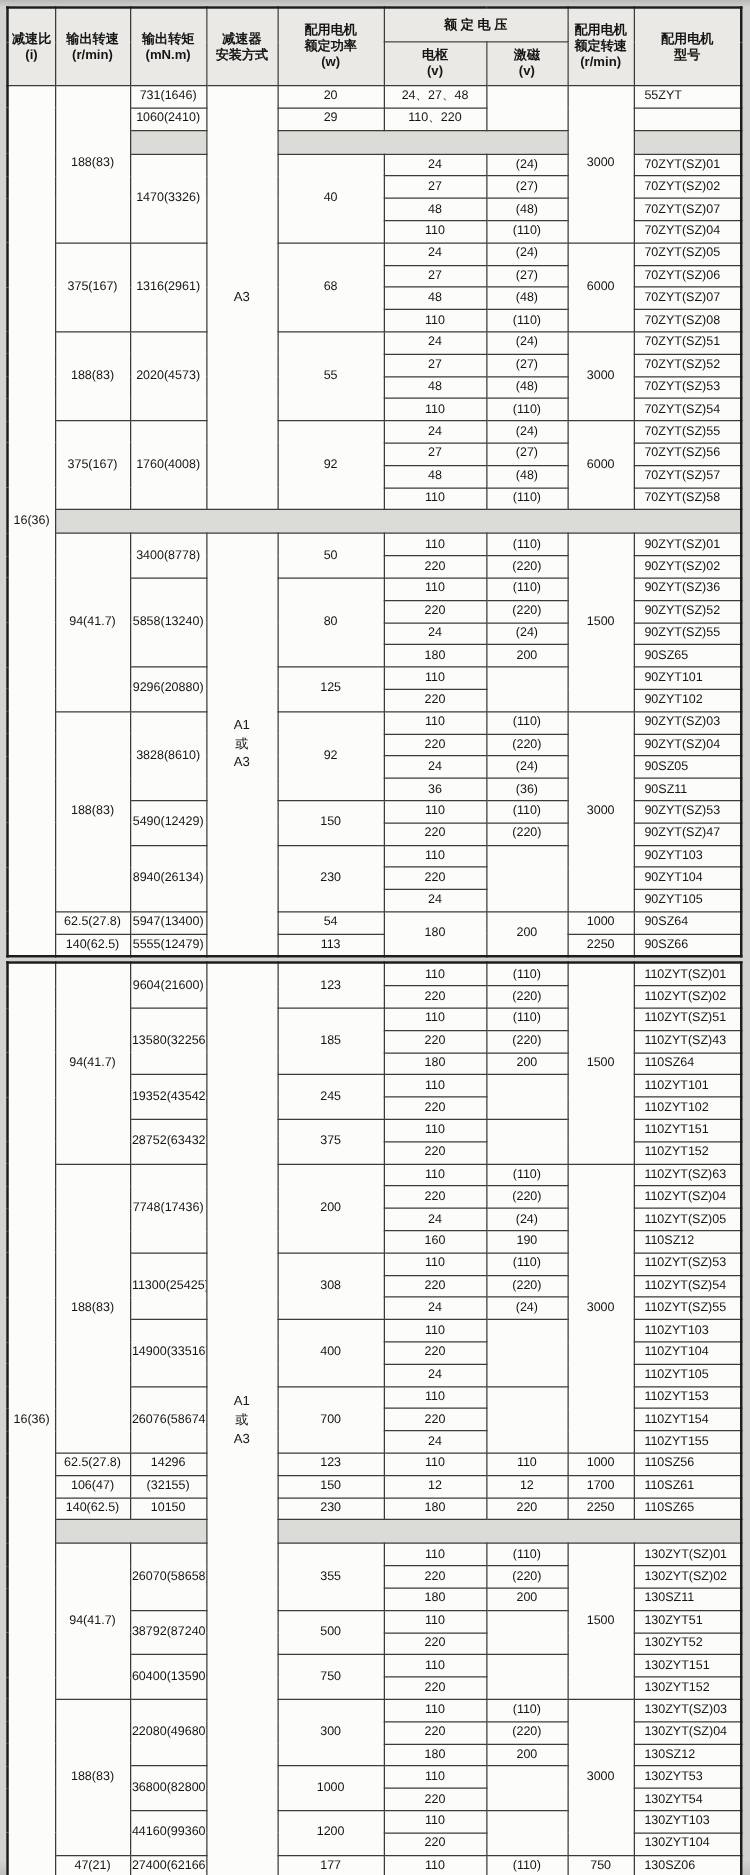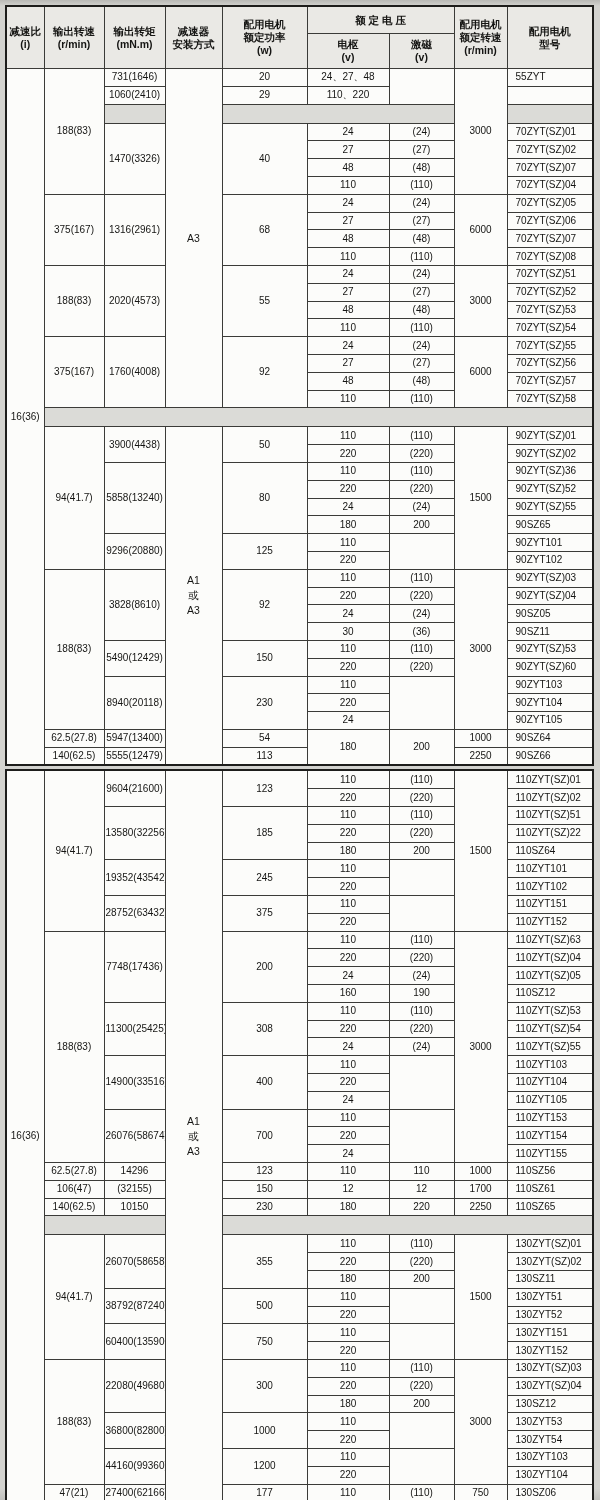--- a/index.html
+++ b/index.html
@@ -201,21 +201,21 @@
         <tr>
           <td>110</td>
           <td>(110)</td>
           <td class="model">70ZYT(SZ)58</td>
         </tr>
         <tr>
           <td colspan="8" class="sep"></td>
         </tr>
         <tr>
           <td rowspan="8">94(41.7)</td>
-          <td rowspan="2">3900(4438)</td>
+          <td rowspan="2">3400(8778)</td>
           <td rowspan="19" class="install">A1
 或
 A3</td>
           <td rowspan="2">50</td>
           <td>110</td>
           <td>(110)</td>
           <td rowspan="8">1500</td>
           <td class="model">90ZYT(SZ)01</td>
         </tr>
         <tr>
@@ -269,38 +269,38 @@
           <td>220</td>
           <td>(220)</td>
           <td class="model">90ZYT(SZ)04</td>
         </tr>
         <tr>
           <td>24</td>
           <td>(24)</td>
           <td class="model">90SZ05</td>
         </tr>
         <tr>
-          <td>30</td>
+          <td>36</td>
           <td>(36)</td>
           <td class="model">90SZ11</td>
         </tr>
         <tr>
           <td rowspan="2">5490(12429)</td>
           <td rowspan="2">150</td>
           <td>110</td>
           <td>(110)</td>
           <td class="model">90ZYT(SZ)53</td>
         </tr>
         <tr>
           <td>220</td>
           <td>(220)</td>
-          <td class="model">90ZYT(SZ)60</td>
-        </tr>
-        <tr>
-          <td rowspan="3">8940(20118)</td>
+          <td class="model">90ZYT(SZ)47</td>
+        </tr>
+        <tr>
+          <td rowspan="3">8940(26134)</td>
           <td rowspan="3">230</td>
           <td>110</td>
           <td rowspan="3"></td>
           <td class="model">90ZYT103</td>
         </tr>
         <tr>
           <td>220</td>
           <td class="model">90ZYT104</td>
         </tr>
         <tr>
@@ -360,21 +360,21 @@
         <tr>
           <td rowspan="3">13580(32256)</td>
           <td rowspan="3">185</td>
           <td>110</td>
           <td>(110)</td>
           <td class="model">110ZYT(SZ)51</td>
         </tr>
         <tr>
           <td>220</td>
           <td>(220)</td>
-          <td class="model">110ZYT(SZ)22</td>
+          <td class="model">110ZYT(SZ)43</td>
         </tr>
         <tr>
           <td>180</td>
           <td>200</td>
           <td class="model">110SZ64</td>
         </tr>
         <tr>
           <td rowspan="2">19352(43542)</td>
           <td rowspan="2">245</td>
           <td>110</td>

